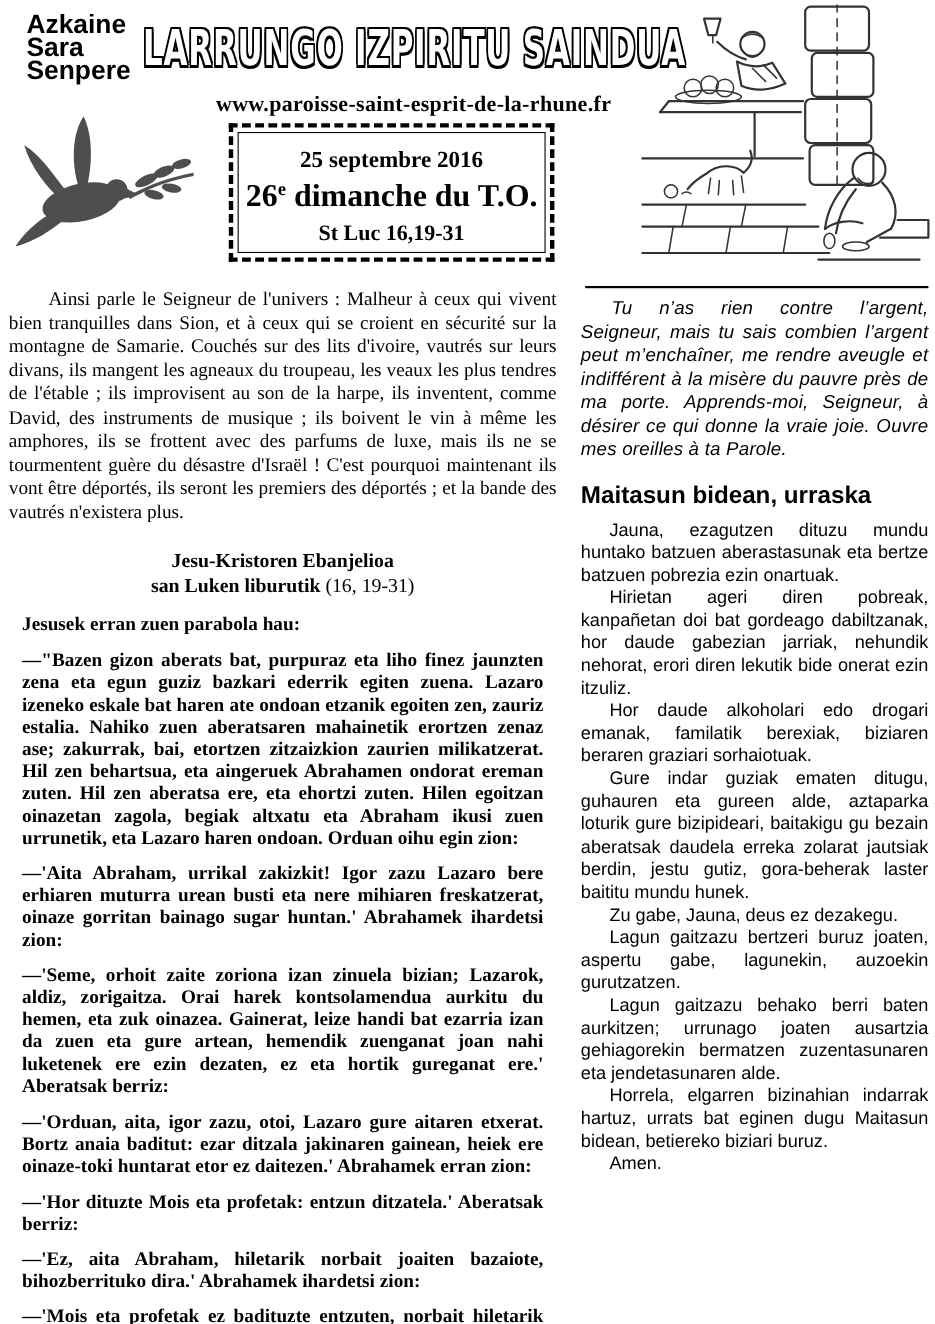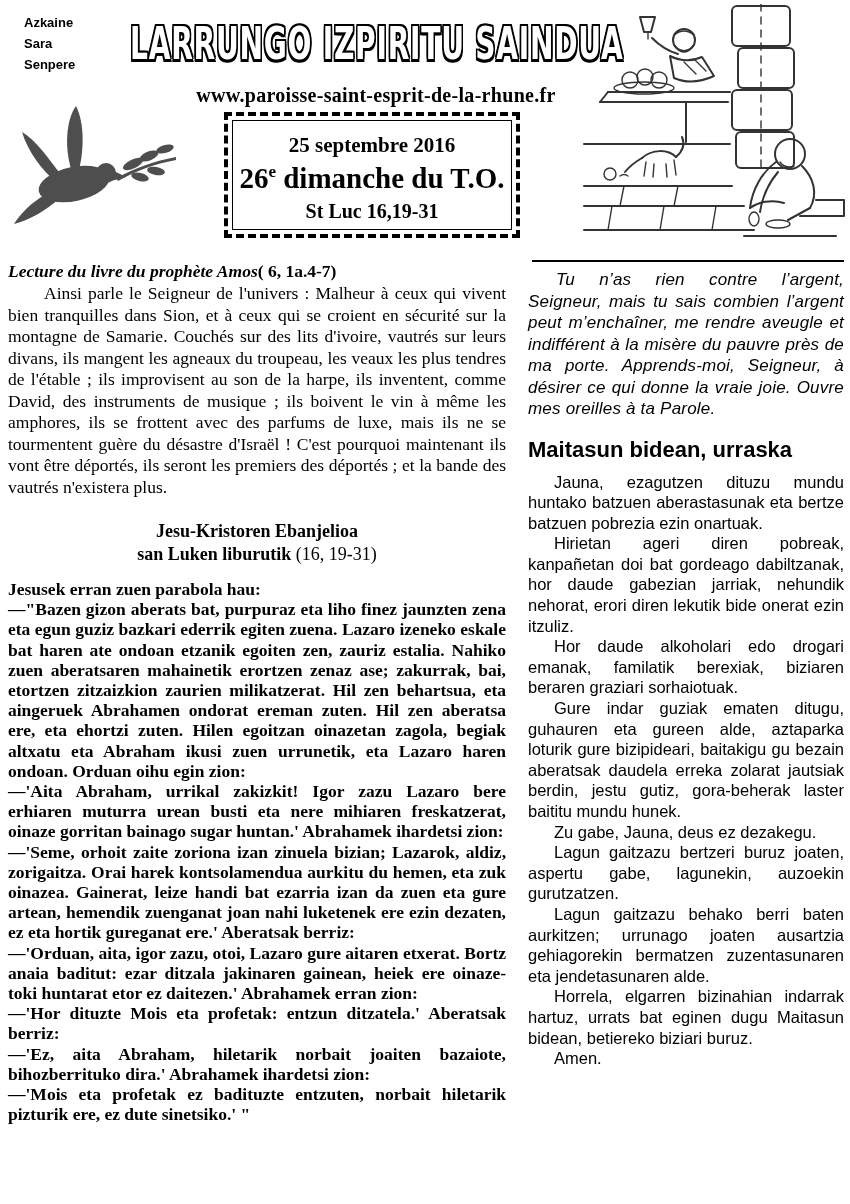--- a/index.html
+++ b/index.html
@@ -5,36 +5,36 @@
   html,body{margin:0;padding:0;background:#e8e8e8;}
   .page{
     position:relative;width:850px;height:1204px;margin:0 auto;
     background:#ffffff;color:#000;overflow:hidden;
     font-family:"Liberation Serif",serif;
   }
   
   .parish-names{
     position:absolute;left:24px;top:12px;
     font-family:"Liberation Sans",sans-serif;font-weight:bold;
-    font-size:13px;line-height:21px;
+    font-size:24px;line-height:21px;
   }
   .masthead-title{
     position:absolute;left:130px;top:18px;width:660px;
     font-family:"DejaVu Sans",sans-serif;font-weight:800;
     font-size:38px;white-space:nowrap;color:#fff;letter-spacing:1px;
     transform:scale(0.74,1.18);transform-origin:left top;
     text-shadow:-2px -2px 0 #000,2px -2px 0 #000,-2px 2px 0 #000,2px 2px 0 #000,
                 -2px 0 0 #000,2px 0 0 #000,0 -2px 0 #000,0 2px 0 #000;
   }
   .site-url{
     position:absolute;left:128px;top:84px;width:496px;text-align:center;
     font-weight:bold;font-size:20px;letter-spacing:0.3px;
   }
   .date-box{
-    position:absolute;left:232px;top:120px;width:278px;height:108px;
+    position:absolute;left:216px;top:120px;width:278px;height:108px;
     border:1px solid #000;outline:4px dashed #000;outline-offset:4px;
     text-align:center;background:#fff;
   }
   .db-date{margin-top:12px;font-size:21px;font-weight:bold;}
   .db-sunday{margin-top:4px;font-size:29px;font-weight:bold;}
   .db-sunday sup{font-size:17px;}
   .db-ref{margin-top:5px;font-size:20px;font-weight:bold;font-family:Liberation Serif, serif;}
   .dove{position:absolute;left:12px;top:104px;}
   .illustration{position:absolute;left:582px;top:4px;}
   
@@ -42,21 +42,21 @@
   .col-left{width:498px;}
   .col-right{width:316px;font-family:"Liberation Sans",sans-serif;}
   
   .amos-heading{font-size:17.5px;line-height:22px;font-weight:bold;}
   .amos-heading .t{font-style:italic;}
   .amos-body{margin:1px 0 0 0;font-size:17.5px;line-height:21.5px;
     text-align:justify;text-indent:36px;}
   .gospel-heading{margin-top:22px;font-size:18px;line-height:23px;font-weight:bold;text-align:center;}
   .gospel-heading .ref{font-weight:normal;}
   .gospel-body{margin-top:13px;}
-  .gospel-body p{margin:0;font-size:17.5px;line-height:20.2px;font-weight:bold;
+  .gospel-body p{margin:12px;font-size:17.5px;line-height:20.2px;font-weight:bold;
     text-align:justify;}
   
   .toprule{border-top:2px solid #000;margin:0 0 7px 4px;}
   .prayer{margin:0;font-style:italic;font-size:17px;line-height:21.5px;
     text-align:justify;text-indent:28px;letter-spacing:0.2px;}
   .section-title{margin:17px 0 9px 0;font-size:22px;font-weight:bold;}
   .rc-body p{margin:0;font-size:16.5px;line-height:20.6px;text-align:justify;
     text-indent:26px;}
   svg .ln{fill:none;stroke:#333;stroke-width:2;stroke-linecap:round;stroke-linejoin:round;}
   svg .thin{fill:none;stroke:#333;stroke-width:1.4;stroke-linecap:round;stroke-linejoin:round;}
@@ -156,21 +156,20 @@
     <path class="ln" d="M168,204 C176,198 190,195 202,199"></path>
     <ellipse class="thin" cx="196" cy="220" rx="12" ry="4"></ellipse>
     <ellipse class="thin" cx="172" cy="215" rx="5" ry="7"></ellipse>
     <line class="ln" x1="162" y1="232" x2="254" y2="232"></line>
     <path class="ln" d="M234,196 L262,196 L262,212 L218,212"></path>
   </svg>
 
   <div class="columns">
 
     <div class="col-left">
-      <div class="amos-heading"><span class="t">Lecture du livre du prophète Amos</span><span>( 6, 1a.4-7)</span></div>
       <p class="amos-body">Ainsi parle le Seigneur de l'univers : Malheur à ceux qui vivent bien tranquilles dans Sion, et à ceux qui se croient en sécurité sur la montagne de Samarie. Couchés sur des lits d'ivoire, vautrés sur leurs divans, ils mangent les agneaux du troupeau, les veaux les plus tendres de l'étable ; ils improvisent au son de la harpe, ils inventent, comme David, des instruments de musique ; ils boivent le vin à même les amphores, ils se frottent avec des parfums de luxe, mais ils ne se tourmentent guère du désastre d'Israël ! C'est pourquoi maintenant ils vont être déportés, ils seront les premiers des déportés ; et la bande des vautrés n'existera plus.</p>
 
       <div class="gospel-heading">
         <div>Jesu-Kristoren Ebanjelioa</div>
         <div><span>san Luken liburutik</span><span class="ref"> (16, 19-31)</span></div>
       </div>
 
       <div class="gospel-body">
           <p>Jesusek erran zuen parabola hau:</p>
           <p>—"Bazen gizon aberats bat, purpuraz eta liho finez jaunzten zena eta egun guziz bazkari ederrik egiten zuena. Lazaro izeneko eskale bat haren ate ondoan etzanik egoiten zen, zauriz estalia. Nahiko zuen aberatsaren mahainetik erortzen zenaz ase; zakurrak, bai, etortzen zitzaizkion zaurien milikatzerat. Hil zen behartsua, eta aingeruek Abrahamen ondorat ereman zuten. Hil zen aberatsa ere, eta ehortzi zuten. Hilen egoitzan oinazetan zagola, begiak altxatu eta Abraham ikusi zuen urrunetik, eta Lazaro haren ondoan. Orduan oihu egin zion:</p>

